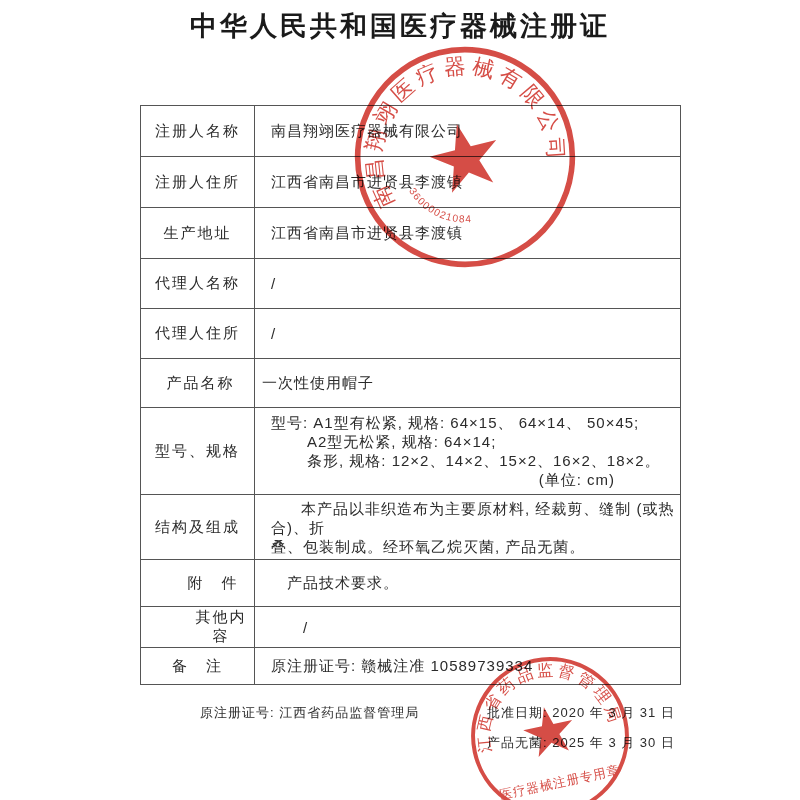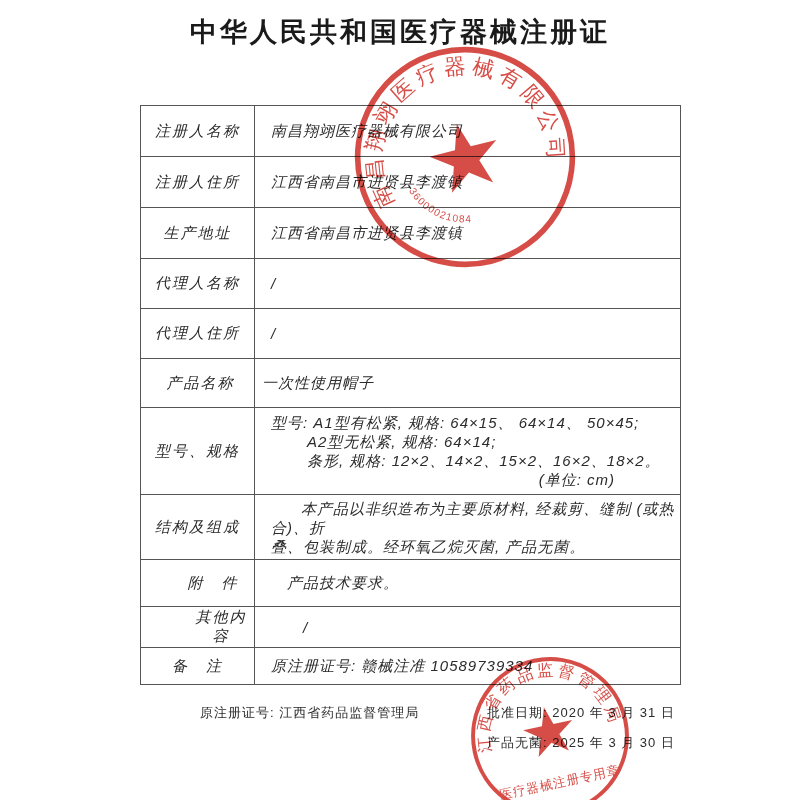--- a/index.html
+++ b/index.html
@@ -7,21 +7,21 @@
     position:relative;
     width:800px;height:800px;
     margin:0 auto;
     background:#ffffff;
     overflow:hidden;
     font-family:"Liberation Sans","DejaVu Sans",sans-serif;
     color:#222;
   }
   .title{
     text-align:center;
-    padding-top:14px;
+    padding-top:8px;
     font-size:27px;
     font-weight:bold;
     letter-spacing:3px;
     color:#1a1a1a;
   }
   .certline{
     position:absolute;
     left:198px;top:80px;
     font-size:15px;
     letter-spacing:1px;
@@ -29,21 +29,20 @@
   .certline .certvalue{
     border-bottom:1px solid #333;
     padding:0 10px 2px 6px;
   }
   table.cert-table{
     position:absolute;
     left:140px;top:105px;
     width:541px;
     border-collapse:collapse;
     table-layout:fixed;
-    font-style:italic;
   }
   table.cert-table td{
     border:1px solid #555;
     font-size:15px;
     color:#2b2b2b;
   }
   td.lbl{
     width:111px;
     text-align:center;
     letter-spacing:2px;

